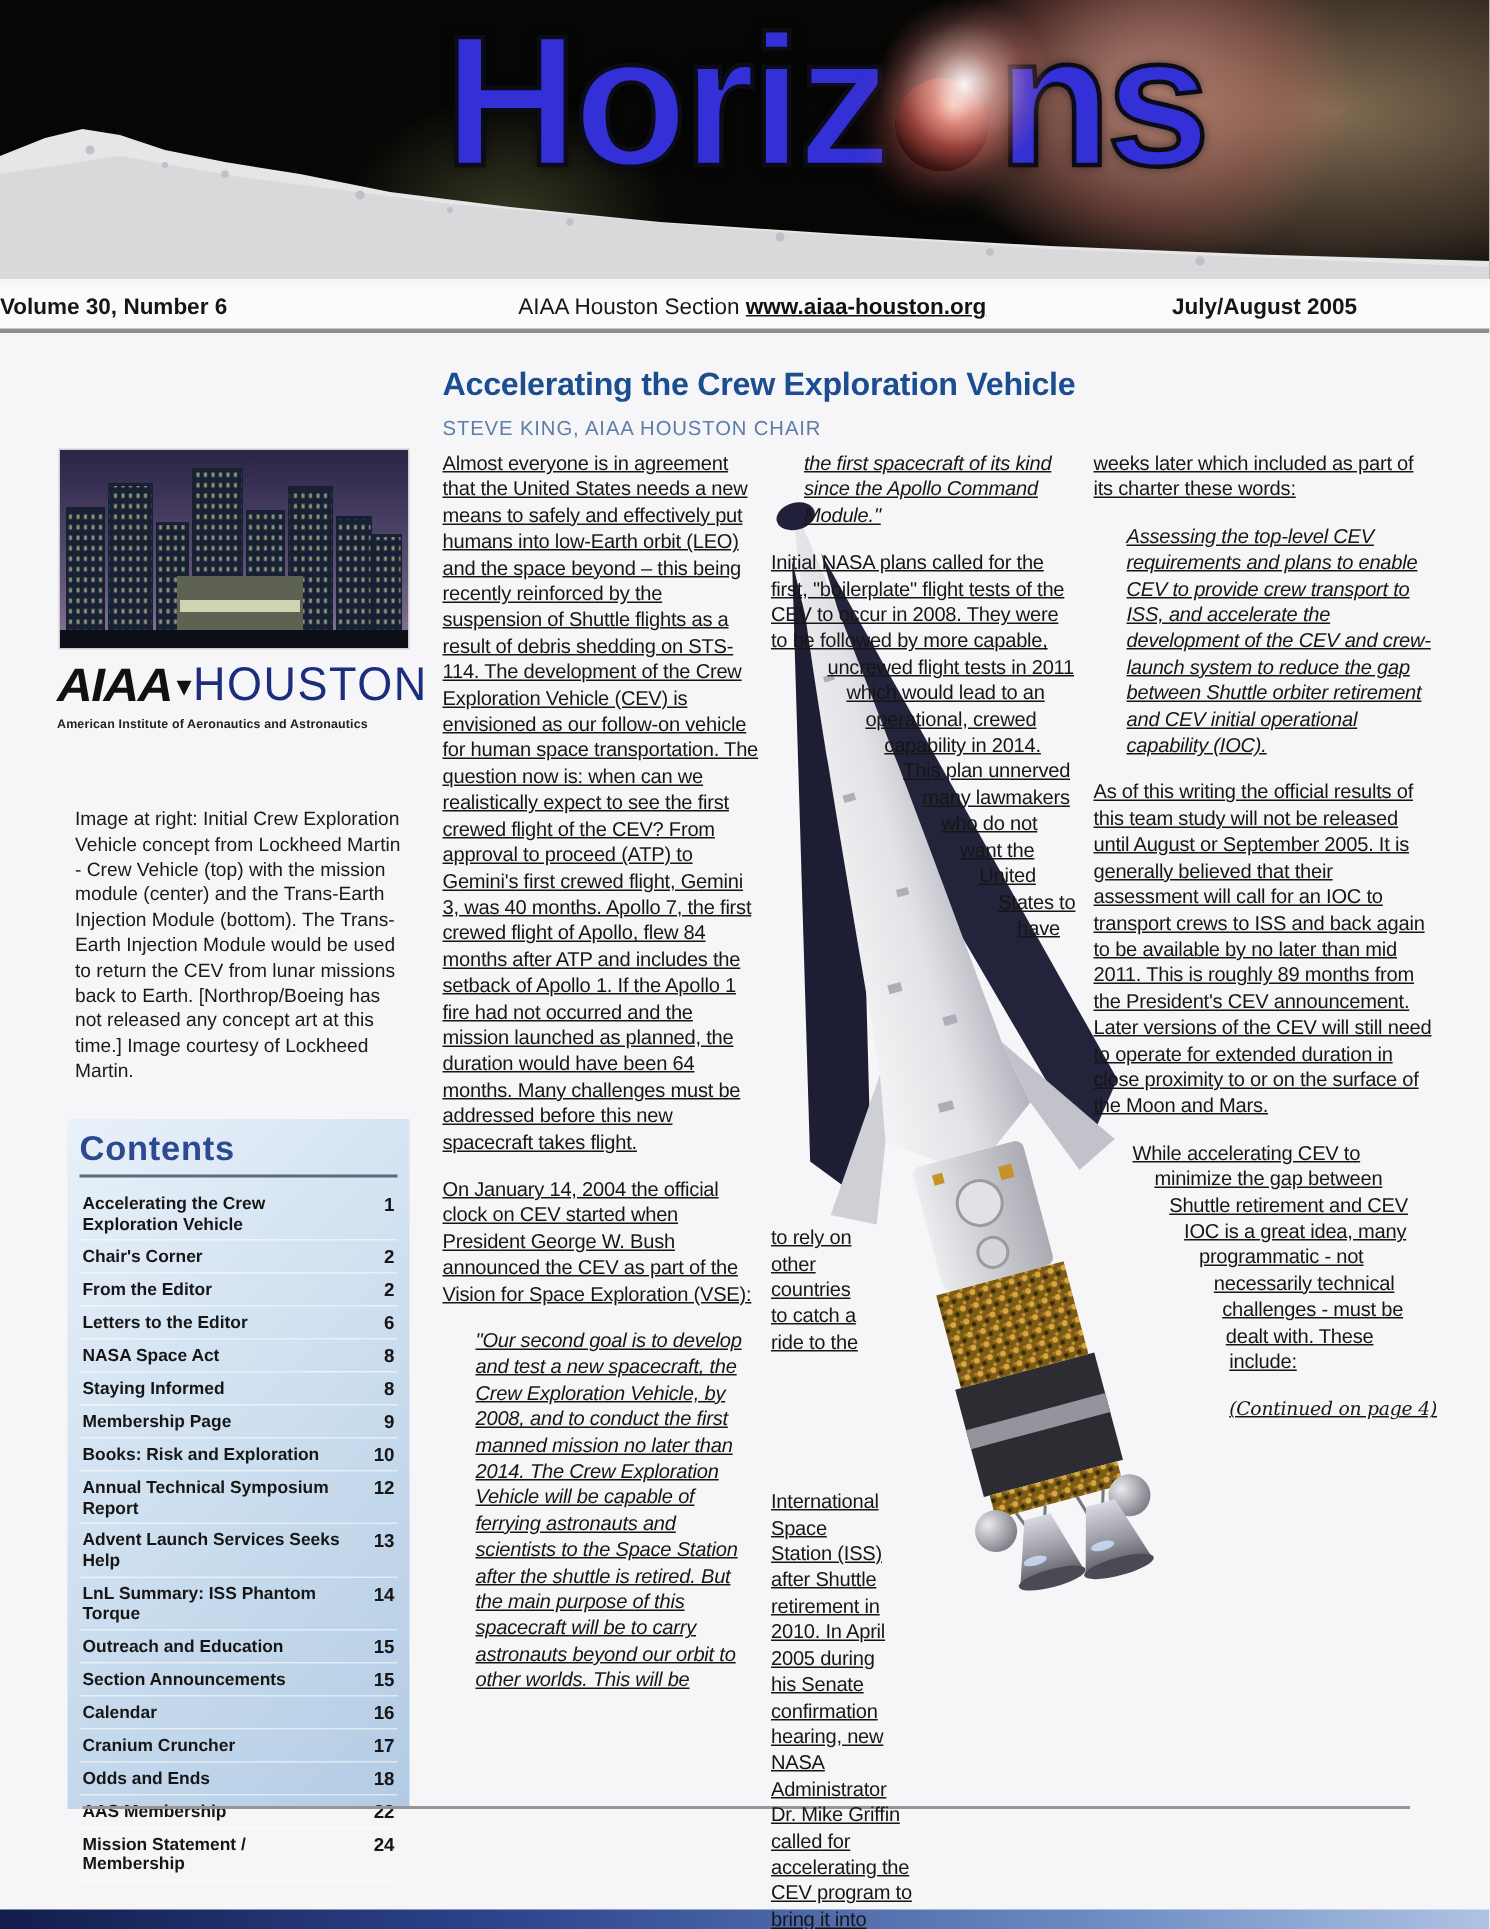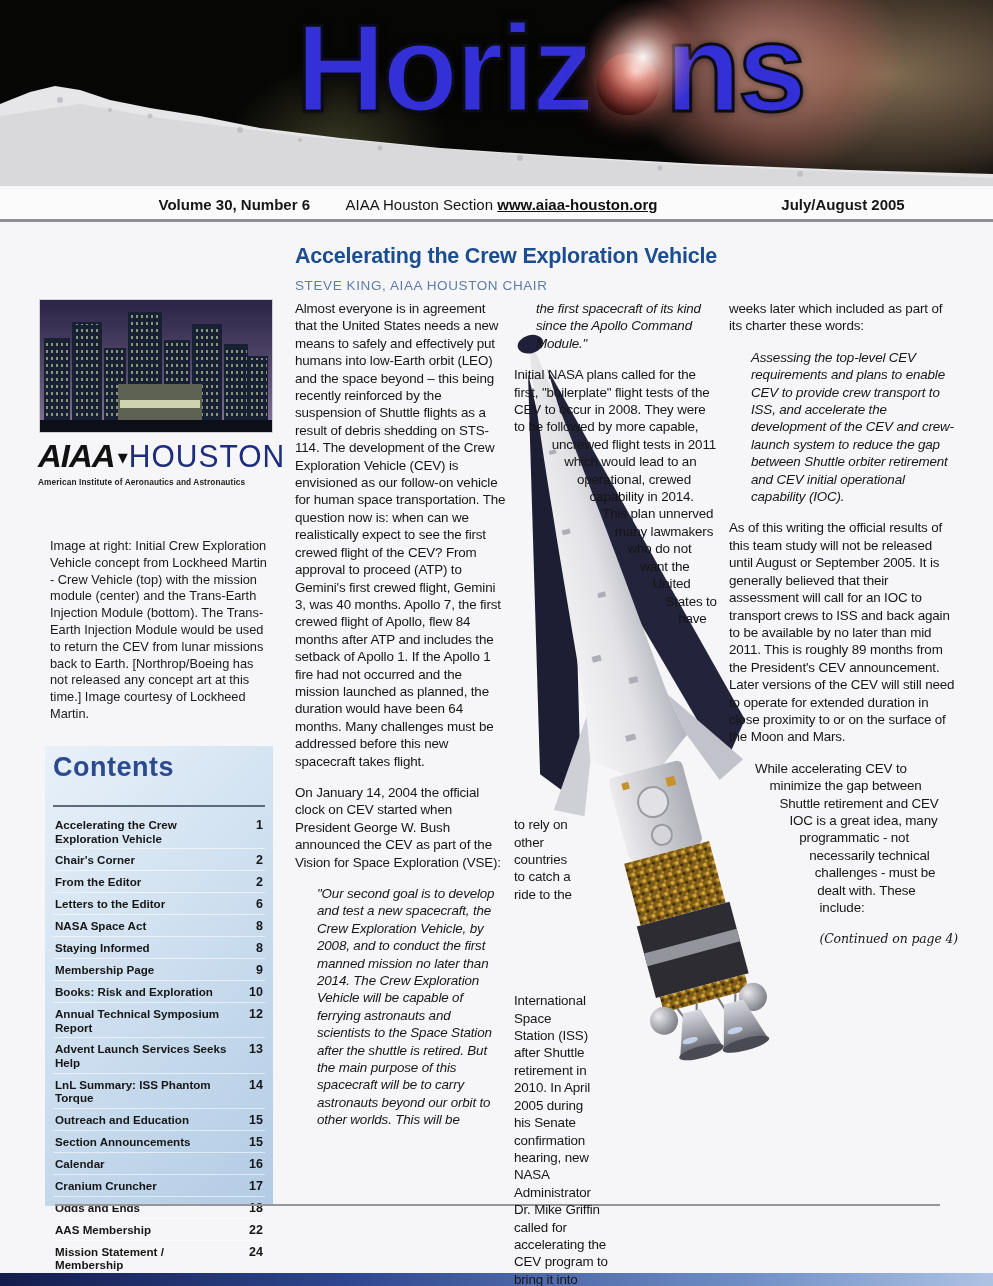--- a/index.html
+++ b/index.html
@@ -22,21 +22,21 @@
   .planet{position:relative;display:inline-block;width:62px;height:62px;border-radius:50%;
           margin:0 6px;vertical-align:-4px;-webkit-text-stroke:0;
           background:radial-gradient(circle at 62% 30%,#f2c2b2 0%,#b85848 22%,#7c2f2a 48%,#33100e 78%,#1a0806 100%);
           box-shadow:0 0 26px 6px rgba(255,120,110,.45);}
   .planet .flare{position:absolute;left:-14px;top:-56px;width:120px;height:120px;border-radius:50%;
           background:radial-gradient(circle,rgba(255,255,255,.95) 0%,rgba(255,195,185,.55) 26%,rgba(255,150,140,.18) 50%,transparent 68%);}
 
   
   .strip{position:absolute;left:0;top:190px;width:993px;height:29px;background:#fbfbfc;
          border-bottom:3px solid #8f8f93;display:flex;align-items:center;font-size:15px;}
-  .strip .cellL{width:310px;text-align:right;font-weight:bold;}
+  .strip .cellL{width:310px;text-align:left;font-weight:bold;}
   .strip .cellC{flex:1;text-align:center;}
   .strip .cellR{width:300px;text-align:center;font-weight:bold;}
   .strip .url{font-weight:bold;text-decoration:underline;color:#111;cursor:pointer;}
 
   
   .main{position:absolute;left:0;top:222px;width:993px;height:1050px;}
   .headline{position:absolute;left:295px;top:22px;width:660px;margin:0;
             font-size:21.5px;font-weight:bold;color:#1b4d90;letter-spacing:-.2px;}
   .byline{position:absolute;left:295px;top:56px;font-size:13.5px;color:#5f7da8;letter-spacing:.6px;}
 
@@ -46,30 +46,30 @@
   .logorow{display:flex;align-items:center;text-align:right;}
   .aiaa{font-size:33px;font-weight:900;font-style:italic;color:#111;letter-spacing:-1px;transform:scaleY(.95);}
   .logodash{font-size:20px;color:#111;margin:0 1px 0 3px;}
   .hou{font-size:30px;font-weight:400;color:#1d2d7e;letter-spacing:1px;transform:scaleY(1.05);}
   .tagline{font-size:8.3px;font-weight:bold;color:#222;margin-top:1px;letter-spacing:.1px;}
   .caption{position:absolute;left:50px;top:316px;width:222px;margin:0;
            font-size:12.8px;line-height:16.8px;color:#1a1a1a;}
   .contents{position:absolute;left:45px;top:524px;width:228px;height:460px;
             background:linear-gradient(135deg,#e9f1f9 0%,#cfe0f0 45%,#b2cbe4 100%);
             padding:4px 8px 0 8px;box-sizing:border-box;}
-  .contents h2{margin:2px 0 22px 0;font-size:27px;font-weight:bold;color:#2b4a8f;letter-spacing:.5px;}
+  .contents h2{margin:2px 0 4px 0;font-size:23px;font-weight:bold;color:#2b4a8f;letter-spacing:.5px;}
   .contents .hr{height:2px;background:#5c6a7d;margin:0 0 7px 0;}
   .contents ul{list-style:none;margin:0;padding:0;}
   .contents li{display:flex;justify-content:space-between;align-items:flex-start;
                padding:4px 2px 3px 2px;border-bottom:1px solid rgba(255,255,255,.55);}
   .contents li span:first-child{font-size:11.6px;font-weight:bold;line-height:13.6px;width:172px;}
   .contents li .pg{font-size:12.5px;font-weight:bold;}
 
   
-  .col{position:absolute;top:78px;font-size:13.4px;line-height:17.4px;letter-spacing:-.15px;z-index:2;}
+  .col{position:absolute;top:78px;font-size:13.4px;line-height:17.4px;letter-spacing:-.15px;z-index:2;text-decoration:underline;}
   .col p{margin:0 0 14px 0;}
   .col1{left:295px;width:212px;}
   .col2{left:514px;width:206px;}
   .col3{left:729px;width:229px;}
   .quote{font-style:italic;margin-left:22px !important;}
   .u{text-decoration:underline;}
   .cont{font-family:"DejaVu Serif",serif;font-style:italic;font-size:12.5px;text-align:right;margin-top:0 !important;}
 
   
   .flA{float:left;width:200px;height:450px;

